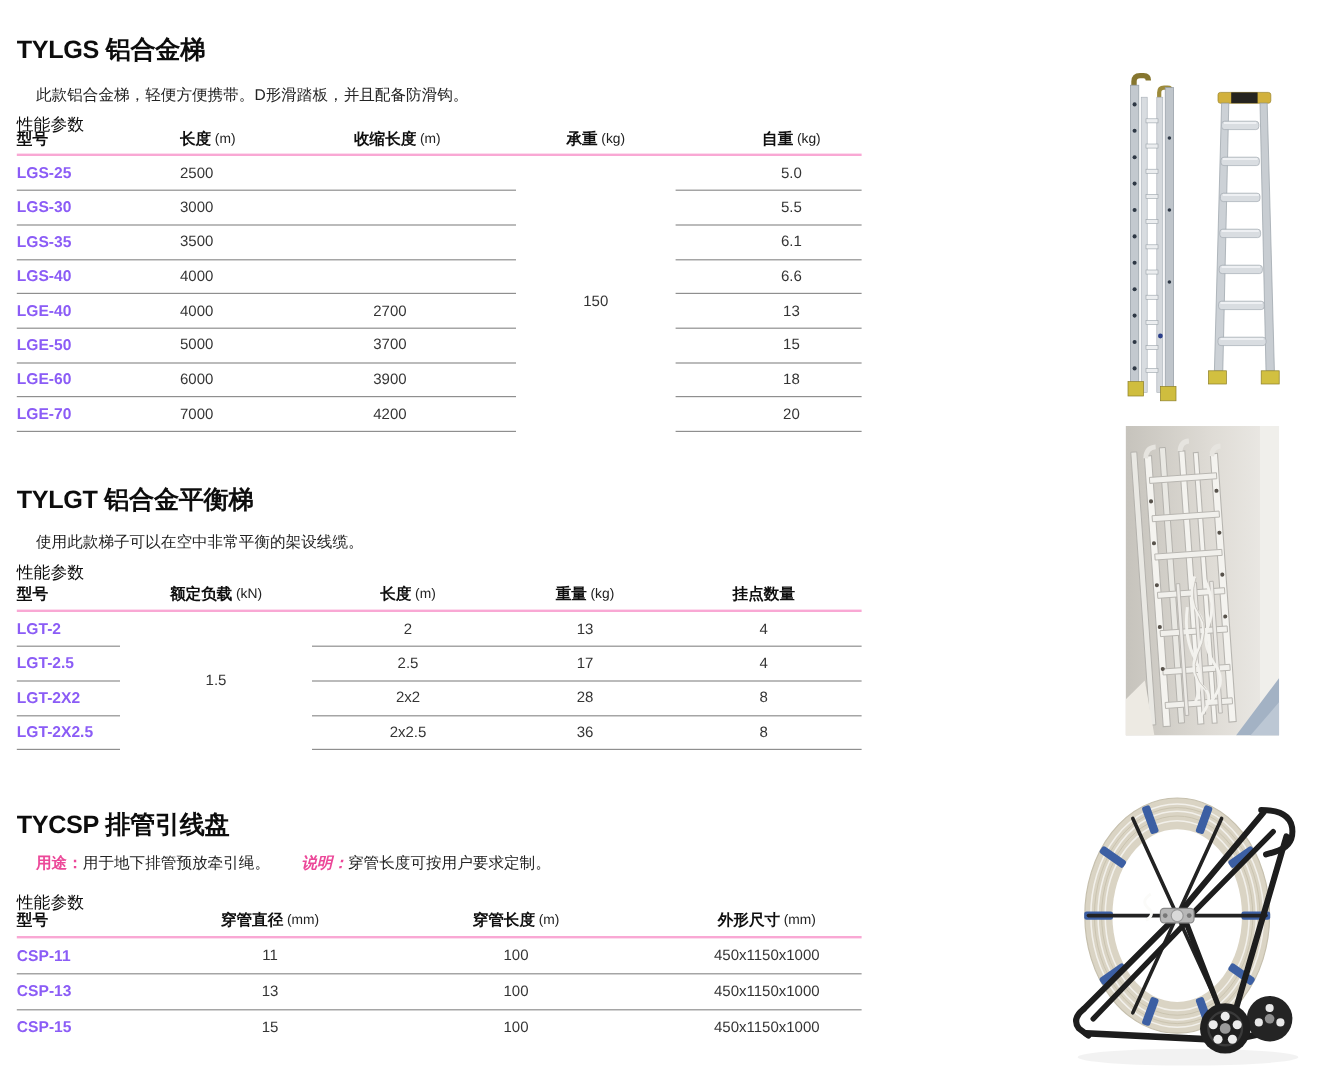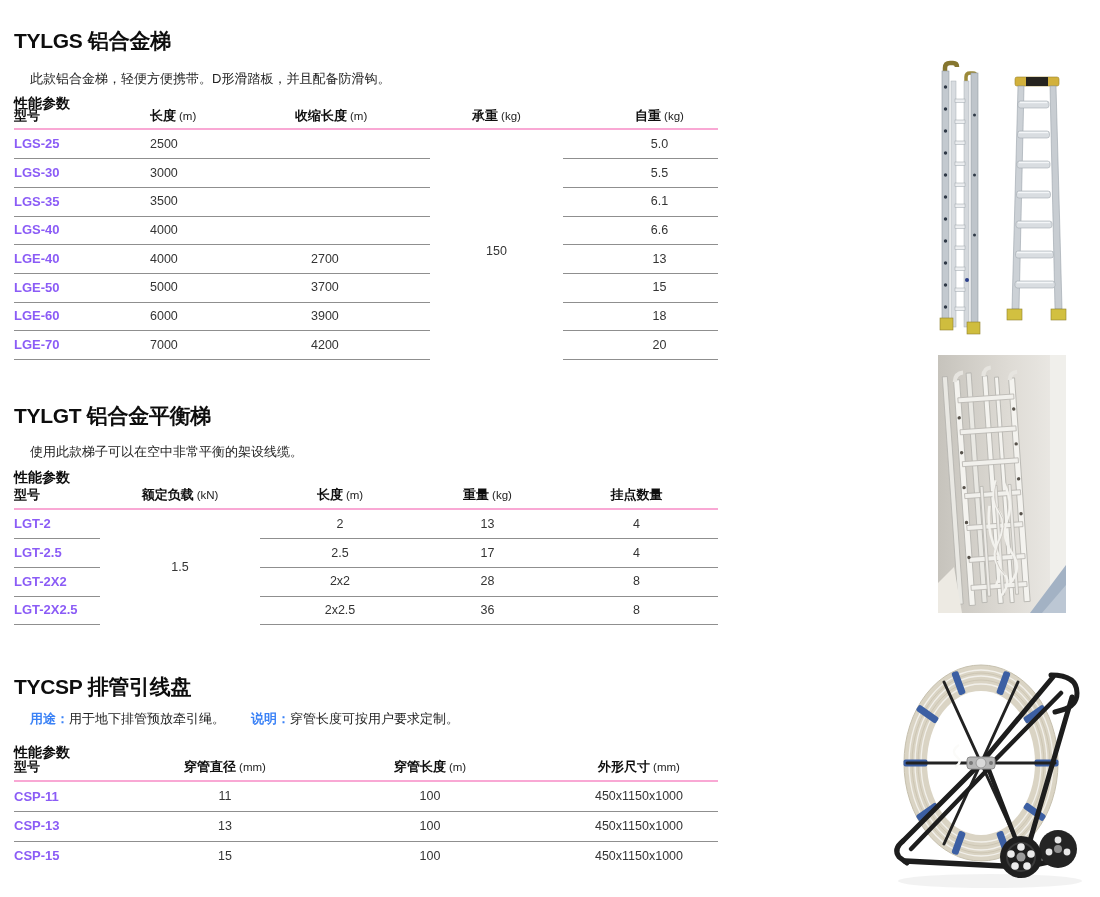--- a/index.html
+++ b/index.html
@@ -4,23 +4,23 @@
 <style>
   html,body{margin:0;padding:0;}
   body{
     width:1100px;height:897px;background:#ffffff;position:relative;
     font-family:"Liberation Sans","DejaVu Sans",sans-serif;
     -webkit-font-smoothing:antialiased;overflow:hidden;
   }
   .abs{position:absolute;}
   .sec-title{left:14px;font-size:21px;font-weight:bold;color:#0d0d0d;letter-spacing:-0.3px;white-space:nowrap;}
   .sec-desc{left:30px;font-size:13px;color:#232323;white-space:nowrap;}
-  .sec-desc b{color:#3b82f6;}
-  .params{left:14px;font-size:14px;font-weight:bold;color:#0d0d0d;}
-  .note-gap{margin-left:26px;}
+  .sec-desc b{color:#ec4899;}
+  .params{left:14px;font-size:14px;font-weight:normal;color:#0d0d0d;}
+  .note-gap{margin-left:26px;font-style:italic;}
 
   .spec-table{left:14px;width:704px;}
   .grid{display:grid;align-items:center;}
   .spec-table[data-table="0"] .grid{grid-template-columns:136px 145px 135px 133px 155px;}
   .spec-table[data-table="1"] .grid{grid-template-columns:86px 160px 160px 135px 163px;}
   .spec-table[data-table="2"] .grid{grid-template-columns:136px 150px 260px 158px;}
   .thead{border-bottom:2px solid #f9a8d4;}
   .spec-table[data-table="0"] .thead{height:25px;}
   .spec-table[data-table="1"] .thead{height:27px;}
   .spec-table[data-table="2"] .thead{height:26px;}

